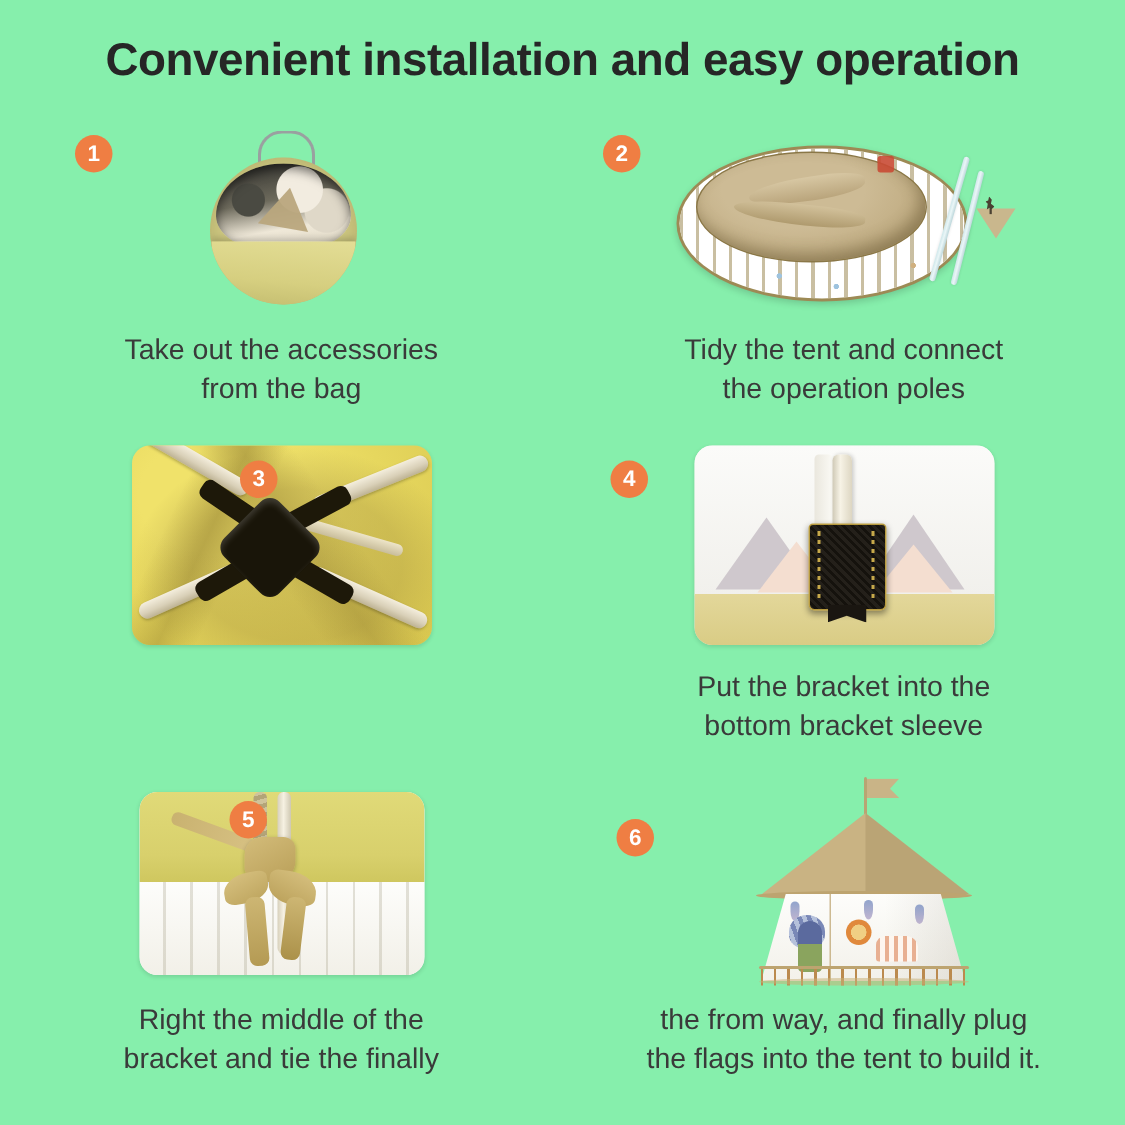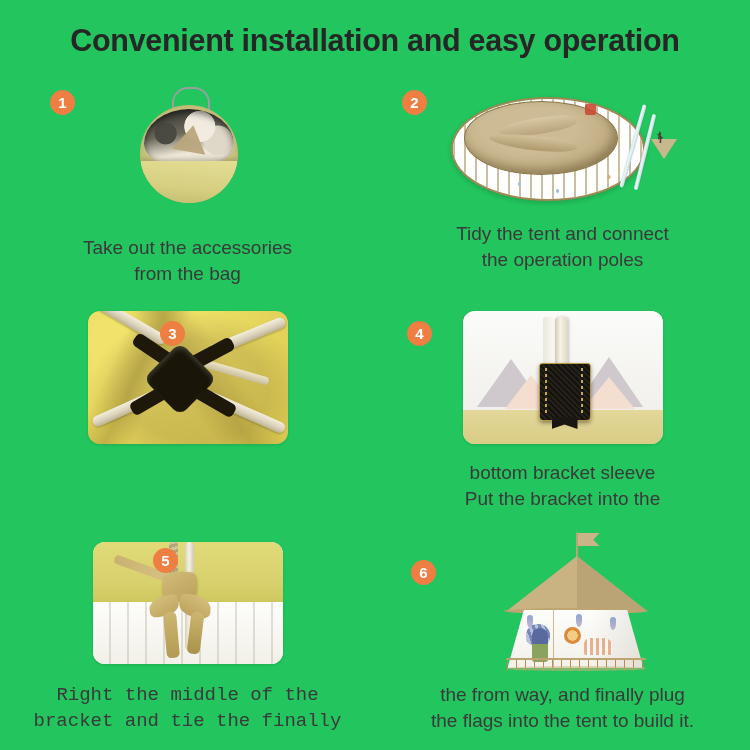--- a/index.html
+++ b/index.html
@@ -6,21 +6,21 @@
   body{
     width:750px;height:750px;
     background:#ffffff;
     font-family:"Liberation Sans", sans-serif;
     overflow:hidden;
     position:relative;
   }
   #page{
     position:relative;
     width:750px;height:750px;
-    background:#22c55e;
+    background:#86efac;
   }
 
   
   .title{
     position:absolute;
     left:0;top:23px;width:750px;
     text-align:center;
     font-size:30.5px;
     font-weight:bold;
     color:#262626;
@@ -451,21 +451,21 @@
           <div class="badge" style="left:50px;top:8px;">1</div>
           <div class="bagwrap">
             <div class="bag-handle"></div>
             <div class="bag-body">
               <div class="bag-inner"></div>
               <div class="bag-zip"></div>
               <div class="bag-flap"></div>
             </div>
           </div>
         </div>
-        <div class="caption" style="margin-top:28px;">
+        <div class="caption" style="margin-top:14px;">
           <div>Take out the accessories</div>
           <div>from the bag</div>
         </div>
       </div>
 
       <div class="cell">
         <div class="visual" style="height:125px;">
           <div class="badge" style="left:27px;top:8px;">2</div>
           <div class="tentflat">
             <div class="ff-outer">
@@ -523,22 +523,22 @@
             <div class="tri tri-p2"></div>
             <div class="p4-polesleeve"></div>
             <div class="p4-pole"></div>
             <div class="p4-sleeve">
               <div class="p4-stitch" style="left:5px;"></div>
               <div class="p4-stitch" style="left:41px;"></div>
             </div>
           </div>
         </div>
         <div class="caption" style="margin-top:16px;">
+          <div>Put the bracket into the</div>
           <div>bottom bracket sleeve</div>
-          <div>Put the bracket into the</div>
         </div>
       </div>
     </div>
 
     <div class="row" style="margin-top:28px;">
 
       <div class="cell">
         <div class="visual" style="height:124px;">
           <div class="badge" style="left:153px;top:8px;">5</div>
           <div class="photo p5">
@@ -547,21 +547,21 @@
             <div class="p5-rope"></div>
             <div class="p5-pole"></div>
             <div class="p5-strapup"></div>
             <div class="p5-knot"></div>
             <div class="p5-bowL"></div>
             <div class="p5-bowR"></div>
             <div class="p5-tail1"></div>
             <div class="p5-tail2"></div>
           </div>
         </div>
-        <div class="caption" style="margin-top:18px;font-family:Liberation Mono, monospace;">
+        <div class="caption" style="margin-top:18px;">
           <div>Right the middle of the</div>
           <div>bracket and tie the finally</div>
         </div>
       </div>
 
       <div class="cell">
         <div class="visual" style="height:124px;align-items:flex-start;">
           <div class="badge" style="left:36px;top:20px;">6</div>
           <div class="tentfull" style="margin-top:-8px;margin-left:26px;">
             <div class="t-flagpole"></div>

